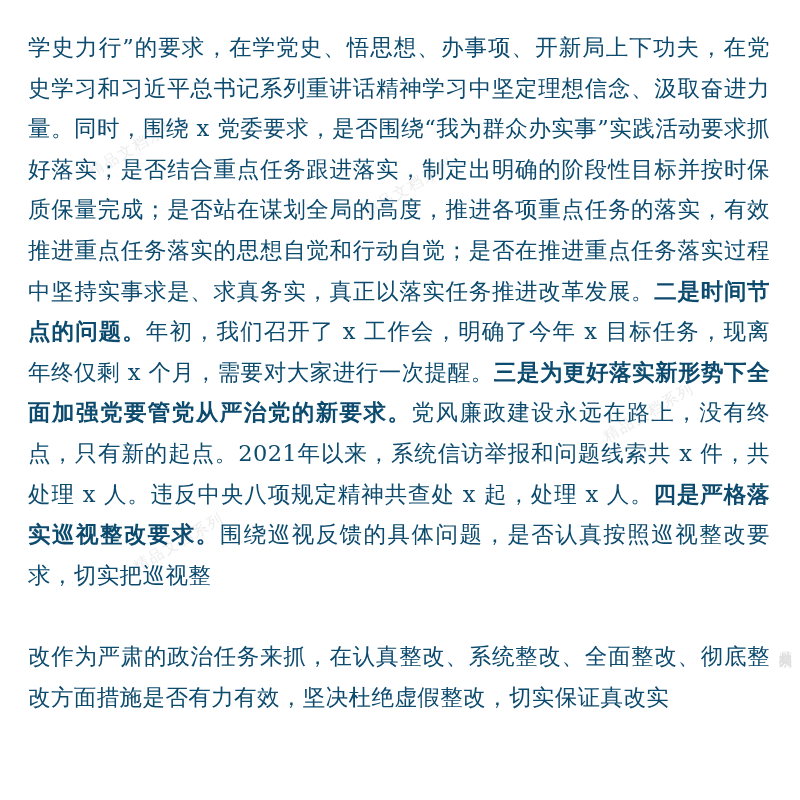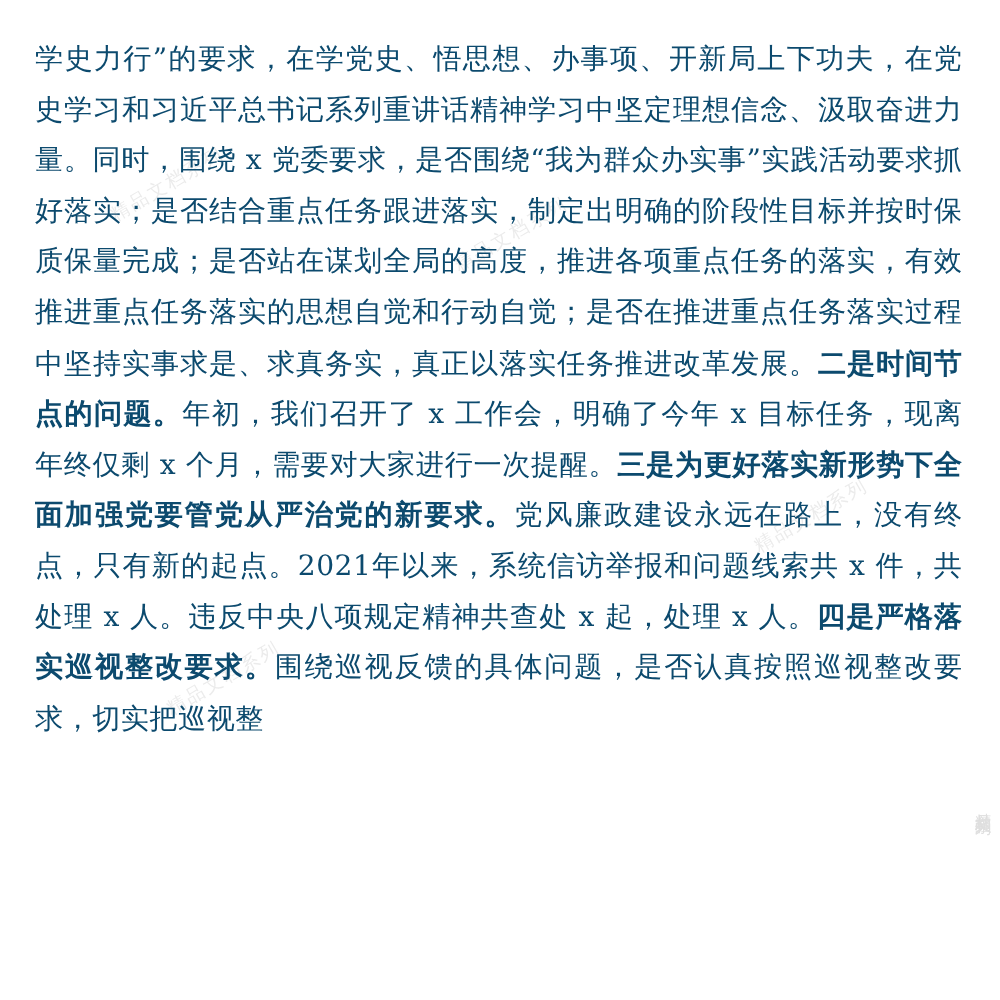--- a/index.html
+++ b/index.html
@@ -106,15 +106,16 @@
   </div>
 
   <div class="edge-mark">精品文档系列</div>
 
   <div class="doc-body">
 
     <p class="para"><span>学史力行”的要求，在学党史、悟思想、办事项、开新局上下功夫，在党史学习和习近平总书记系列重讲话精神学习中坚定理想信念、汲取奋进力量。同时，围绕 x 党委要求，是否围绕“我为群众办实事”实践活动要求抓好落实；是否结合重点任务跟进落实，制定出明确的阶段性目标并按时保质保量完成；是否站在谋划全局的高度，推进各项重点任务的落实，有效推进重点任务落实的思想自觉和行动自觉；是否在推进重点任务落实过程中坚持实事求是、求真务实，真正以落实任务推进改革发展。</span><span class="b">二是时间节点的问题。</span><span>年初，我们召开了 x 工作会，明确了今年 x 目标任务，现离年终仅剩 x 个月，需要对大家进行一次提醒。</span><span class="b">三是为更好落实新形势下全面加强党要管党从严治党的新要求。</span><span>党风廉政建设永远在路上，没有终点，只有新的起点。2021年以来，系统信访举报和问题线索共 x 件，共处理 x 人。违反中央八项规定精神共查处 x 起，处理 x 人。</span><span class="b">四是严格落实巡视整改要求。</span><span>围绕巡视反馈的具体问题，是否认真按照巡视整改要求，切实把巡视整</span></p>
 
     <div class="spacer-para"></div>
 
+    <p class="para"><span>改作为严肃的政治任务来抓，在认真整改、系统整改、全面整改、彻底整改方面措施是否有力有效，坚决杜绝虚假整改，切实保证真改实</span></p>
 
   </div>
 </div>
 
 </body></html>

